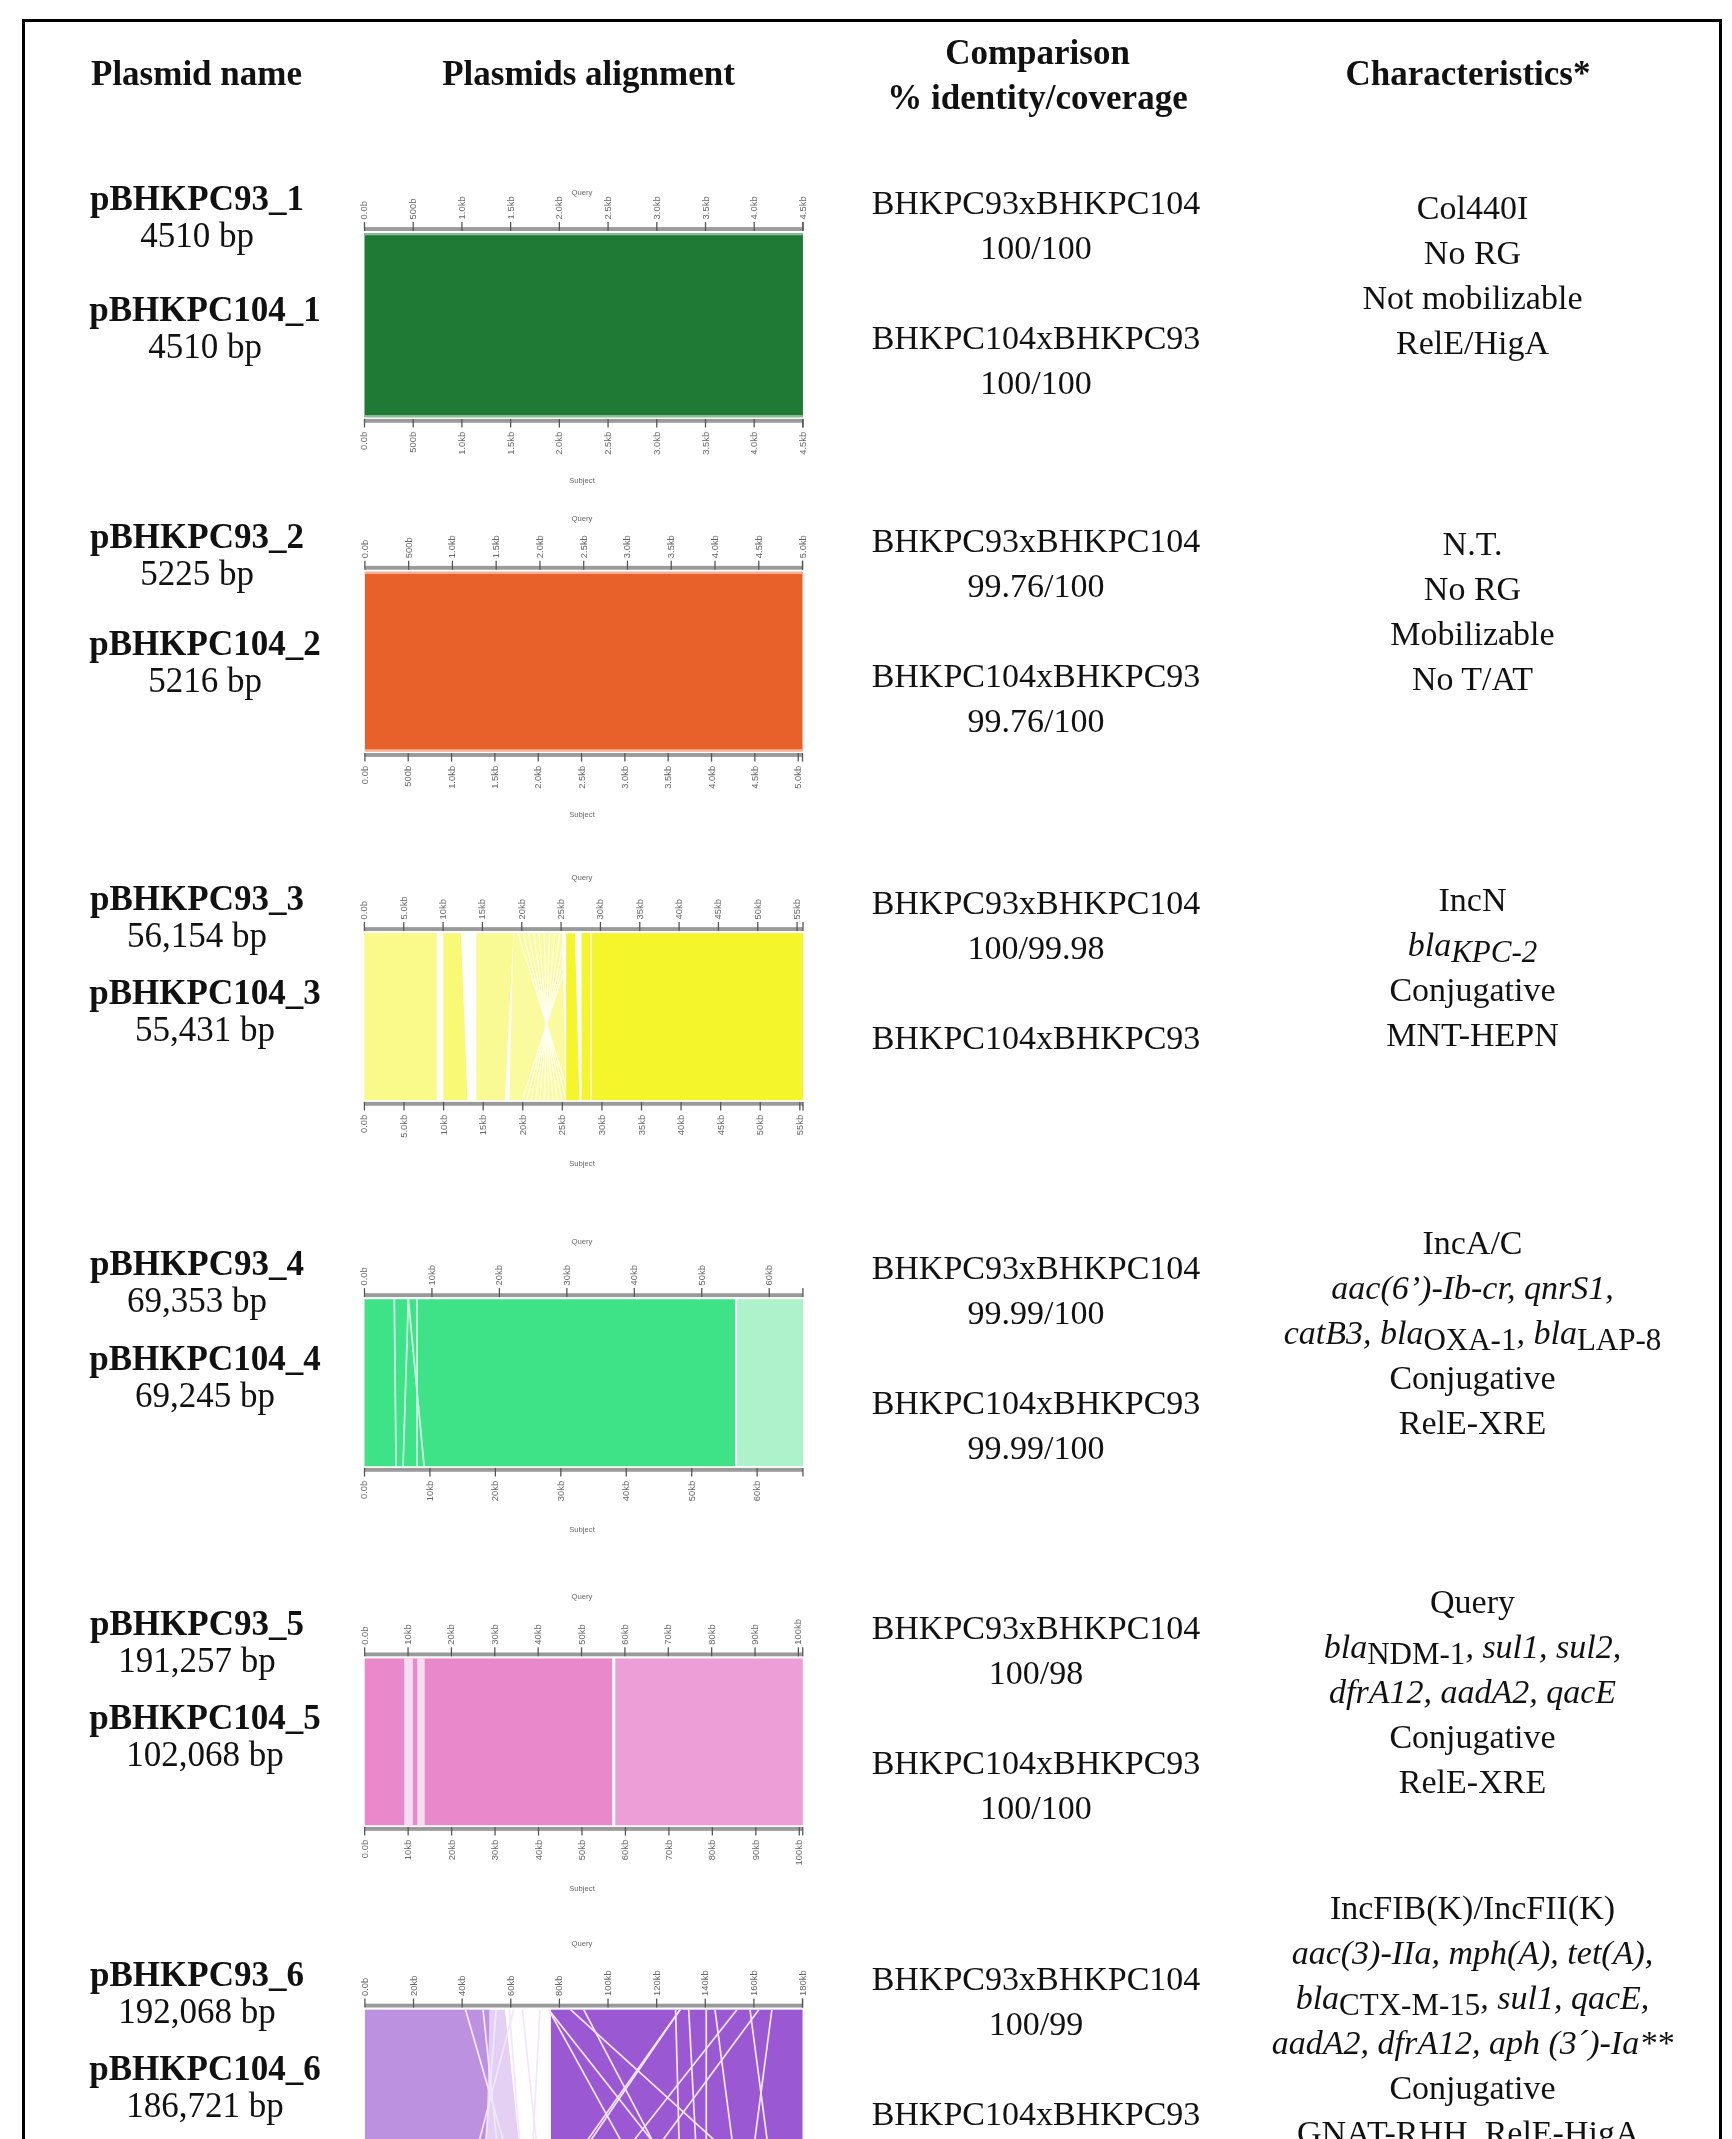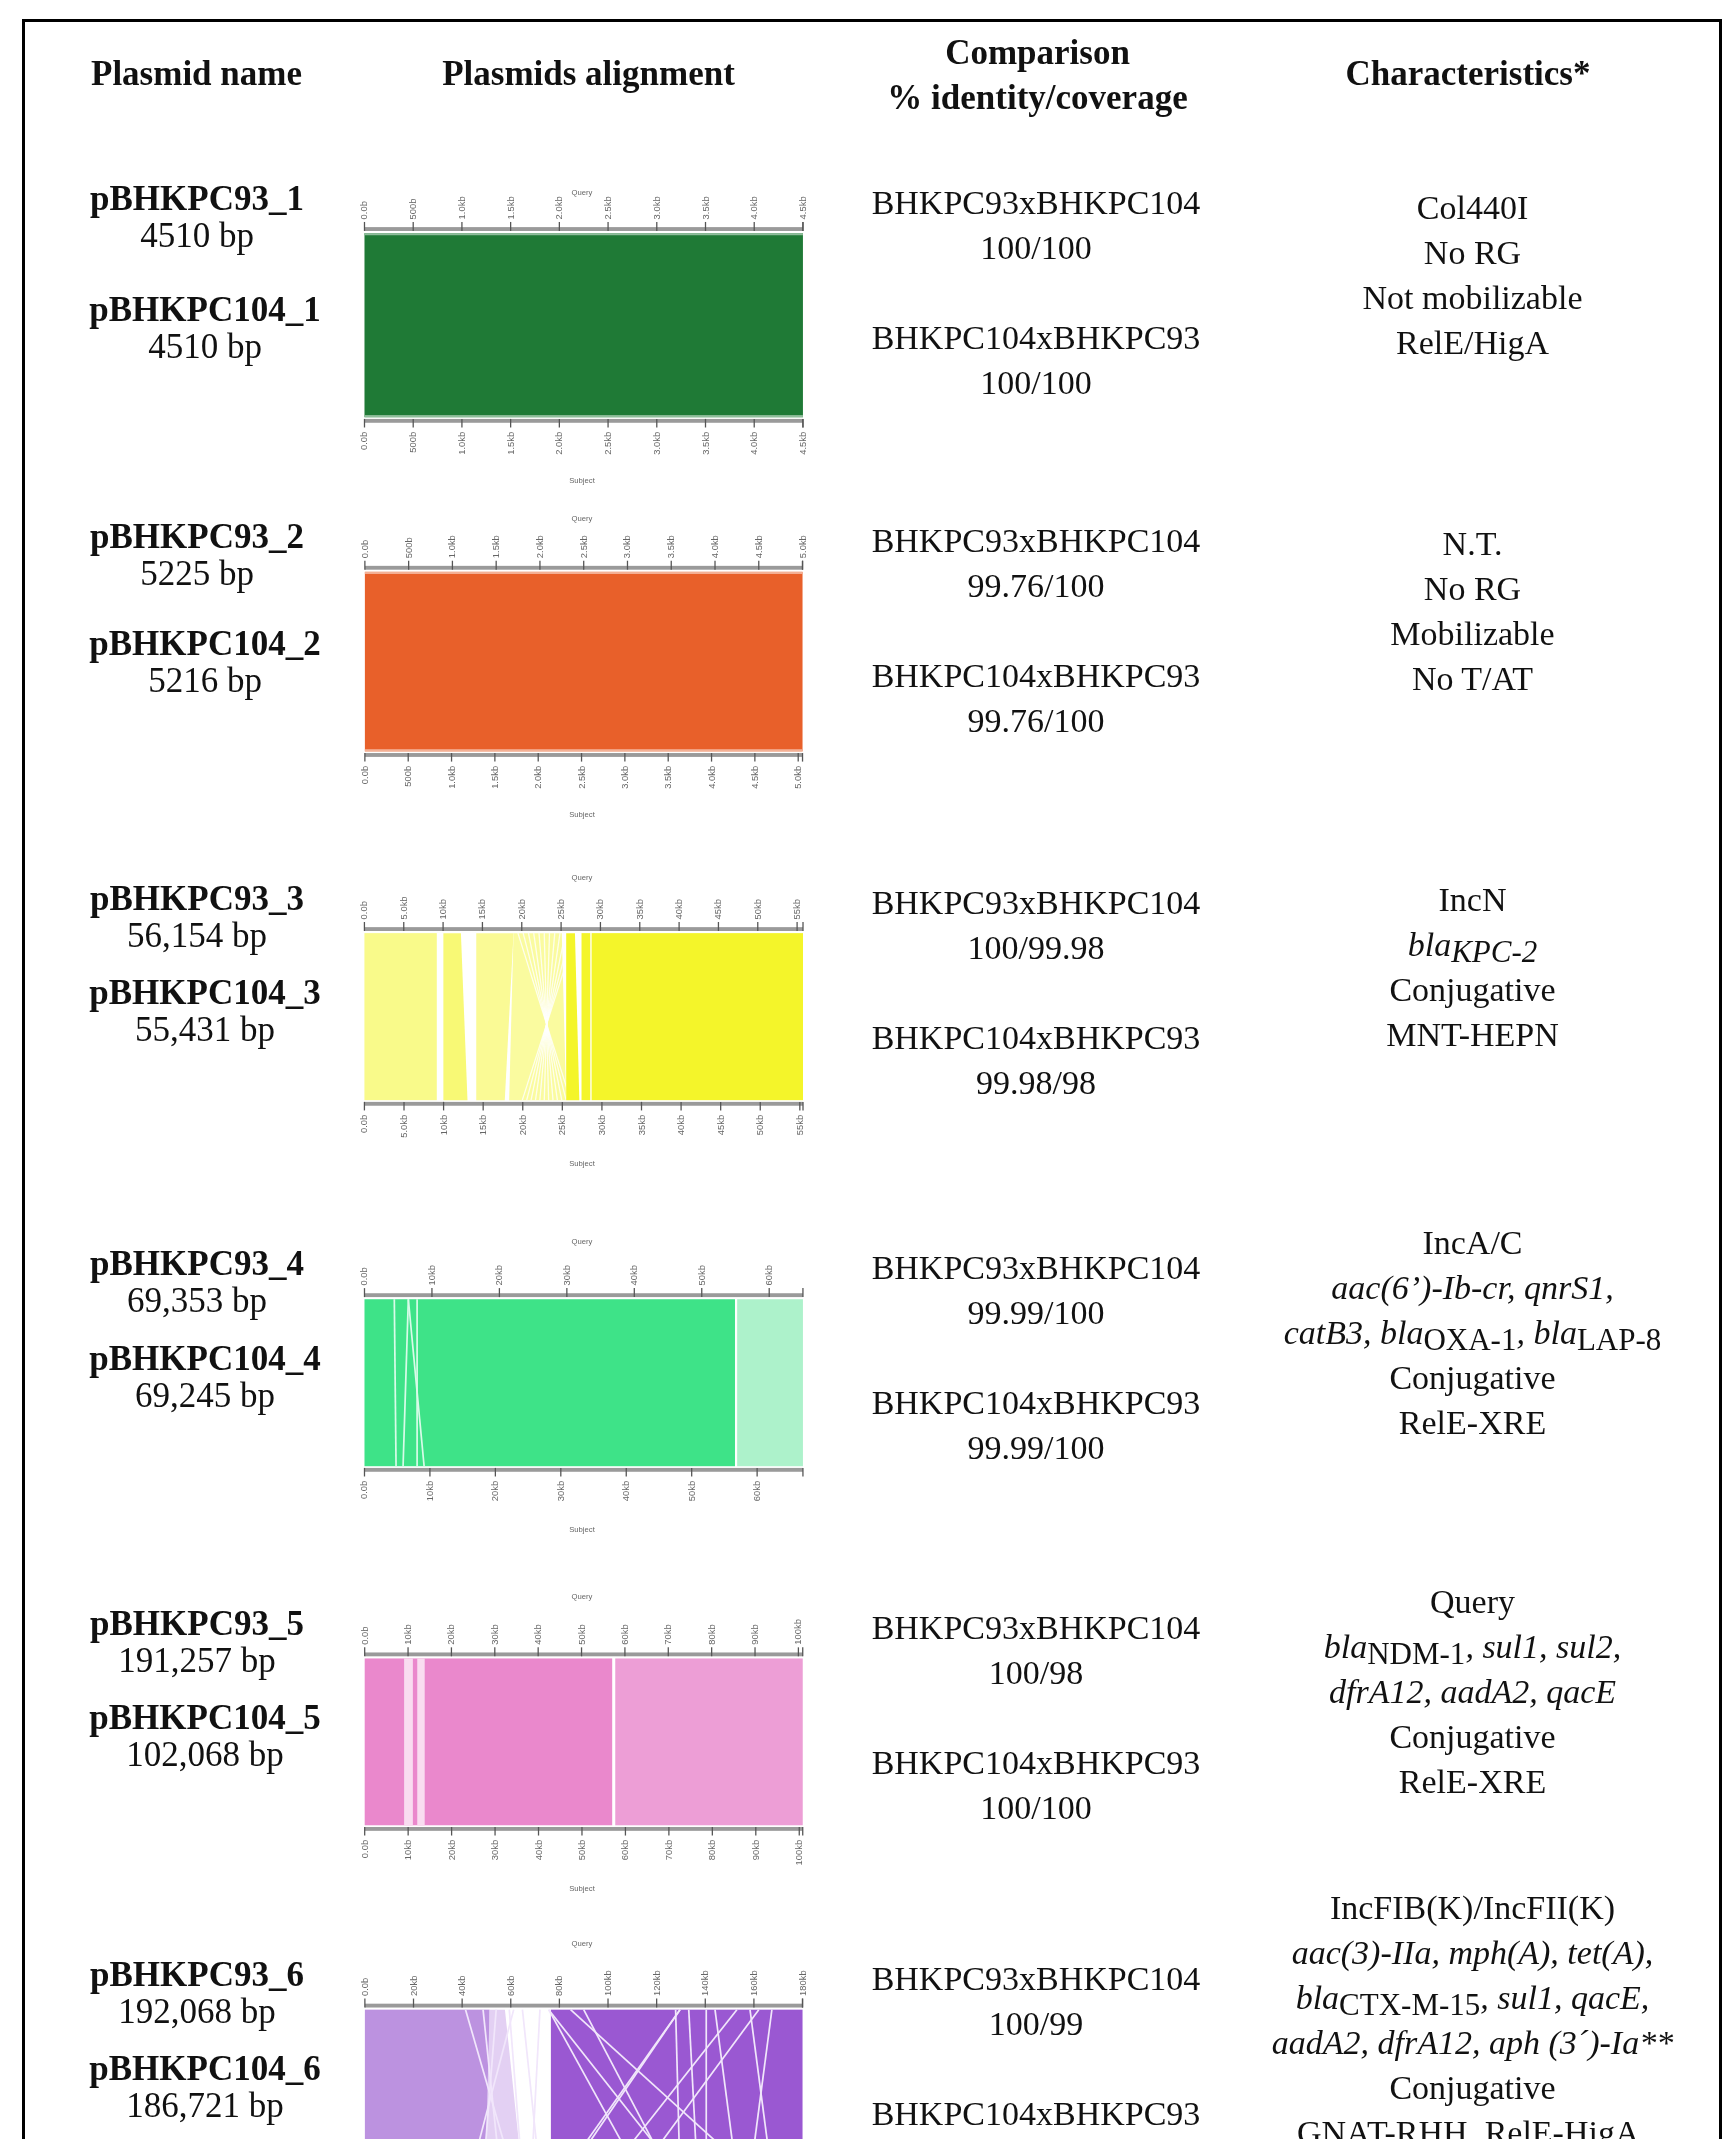--- a/index.html
+++ b/index.html
@@ -194,21 +194,20 @@
     </div>
     <div class="name-block" style="left: 64px; top: 974px;">
       <div class="pname">pBHKPC104_3</div>
                  <div>55,431 bp</div>
     </div>
     <div class="cmp" style="left: 822px; top: 880px;">
       <div>BHKPC93xBHKPC104</div>
            <div>100/99.98</div>
       <div style="height:45px"></div>
       <div>BHKPC104xBHKPC93</div>
-           <div>99.98/98</div>
     </div>
     <div class="chr" style="left: 1207px; top: 877px;">
       <div><span>IncN</span></div>
       <div><i>bla</i><sub style="font-style: italic;">KPC-2</sub></div>
       <div><span>Conjugative</span></div>
       <div><span>MNT-HEPN</span></div>
     </div>
     <div class="align" style="left: 355px; top: 826px;">
       <svg width="454" height="302" viewBox="0 0 1060 705">
         <text x="530" y="22" font-size="18" text-anchor="middle" fill="#666" class="axlabel">Query</text>

